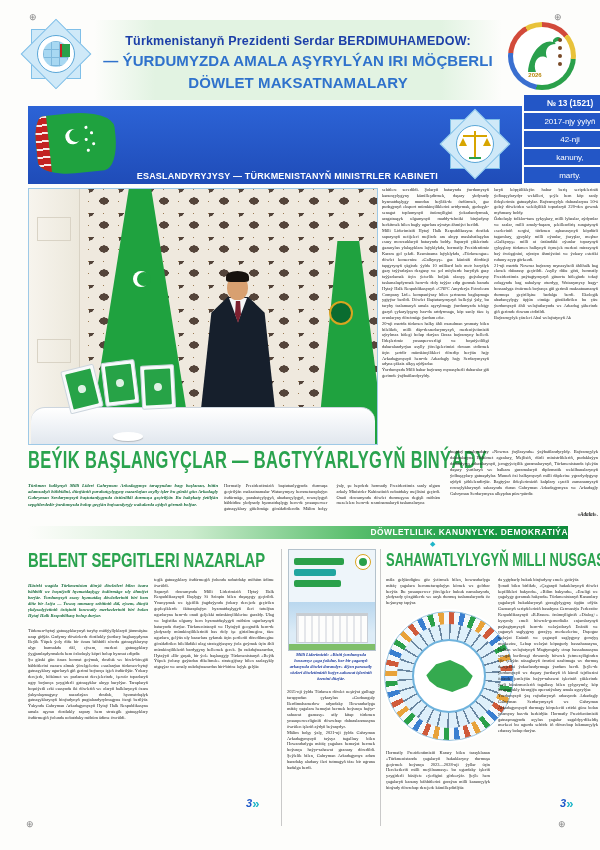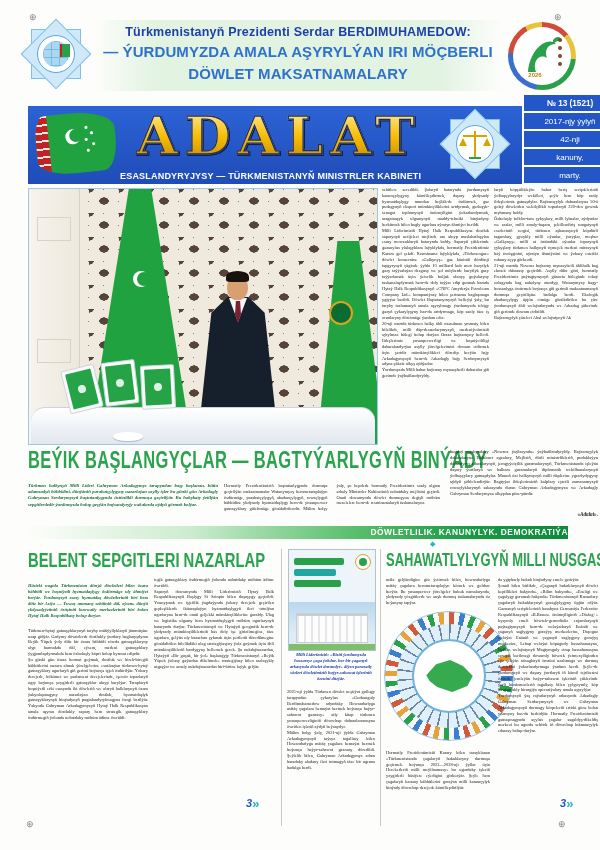--- a/index.html
+++ b/index.html
@@ -3,21 +3,21 @@
 <meta charset="utf-8">
 <style>
   html,body{margin:0;padding:0;background:#ffffff;}
   .page{position:relative;width:600px;height:850px;background:#fdfdfb;overflow:hidden;
         font-family:"Liberation Sans",sans-serif;}
   .cropmark{position:absolute;color:#888;font-size:9px;line-height:9px;}
 
   
   .quote-block{position:absolute;left:22px;top:20px;width:556px;height:70px;display:flex;align-items:flex-start;}
   .quote-center{flex:1;margin:0 4px;height:66px;background:linear-gradient(90deg,rgba(228,244,228,0),#e2f3e2 15%,#e2f3e2 85%,rgba(228,244,228,0));
-        text-align:center;padding-top:5px;}
+        text-align:center;padding-top:14px;}
   .attrib{font-size:12.5px;font-weight:bold;color:#1c3fa8;letter-spacing:.2px;margin-bottom:2px;}
   .qline{font-size:15px;font-weight:bold;color:#2f72cc;line-height:1.45;letter-spacing:.1px;}
 
   .emblem{position:relative;width:68px;height:68px;flex:0 0 auto;}
   .star-a,.star-b{position:absolute;inset:9px;background:#cfe9f8;border:1px solid #7fbfe8;}
   .star-b{transform:rotate(45deg);}
   .em-circle{position:absolute;inset:15px;border-radius:50%;background:#fff;border:1.5px solid #5aa7d8;}
   .em-globe{position:absolute;inset:21px;border-radius:50%;background:#a8d8f2;
         background-image:linear-gradient(#7fb9dd 1px,transparent 1px),linear-gradient(90deg,#7fb9dd 1px,transparent 1px);
         background-size:8px 8px;}
@@ -32,21 +32,21 @@
 
   
   .slogan-bar{position:absolute;left:28px;top:92px;width:494px;height:13px;background:#2356c6;color:#fff;
         font-family:"Liberation Serif",serif;font-weight:bold;font-size:9.4px;line-height:13px;text-align:center;letter-spacing:.3px;}
   .masthead{position:absolute;left:28px;top:106px;width:494px;height:78px;background:linear-gradient(180deg,#2c63d6,#1f4cb8);overflow:hidden;}
   .mast-title{position:absolute;left:92px;top:-4px;width:318px;height:64px;text-align:center;
         font-family:"DejaVu Serif",serif;font-weight:bold;font-size:53px;letter-spacing:7px;line-height:66px;
         background:linear-gradient(180deg,#ffe88a 15%,#f7bc02 55%,#c98f00 90%);
         -webkit-background-clip:text;background-clip:text;color:transparent;
         -webkit-text-stroke:1.3px #142d7a;filter:drop-shadow(1px 1px 0 #0a1c50);}
-  .founder{position:absolute;left:92px;bottom:3px;width:318px;text-align:left;color:#fff;font-weight:bold;font-size:9px;letter-spacing:.2px;}
+  .founder{position:absolute;left:92px;bottom:3px;width:318px;text-align:right;color:#fff;font-weight:bold;font-size:9px;letter-spacing:.2px;}
   .flag-wave{position:absolute;left:8px;top:7px;width:80px;height:60px;background:#1fa23f;
         border-radius:12% 55% 18% 45%/45% 30% 55% 25%;transform:rotate(-6deg);overflow:hidden;}
   .flag-stripe{position:absolute;left:0;top:0;bottom:0;width:13px;background:#c22222;
         background-image:repeating-linear-gradient(180deg,rgba(255,255,255,.9) 0 2px,rgba(255,255,255,0) 2px 8px);}
   .flag-cres{position:absolute;left:30px;top:16px;width:15px;height:15px;border-radius:50%;background:#fff;}
   .flag-cres::after{content:"";position:absolute;left:4px;top:0px;width:13px;height:13px;border-radius:50%;background:#1fa23f;}
   .flag-star{position:absolute;width:2.5px;height:2.5px;background:#fff;border-radius:50%;}
   .mast-emblem{position:absolute;left:414px;top:5px;width:66px;height:66px;}
   .mast-emblem .star-a,.mast-emblem .star-b{inset:8px;}
   .mast-emblem .em-circle{inset:14px;}
@@ -192,21 +192,20 @@
   <div class="masthead">
     <div class="flag-wave">
       <div class="flag-stripe"></div>
       <div class="flag-cres"></div>
       <span class="flag-star" style="left:50px;top:14px;"></span>
       <span class="flag-star" style="left:55px;top:20px;"></span>
       <span class="flag-star" style="left:49px;top:26px;"></span>
       <span class="flag-star" style="left:56px;top:31px;"></span>
       <span class="flag-star" style="left:50px;top:37px;"></span>
     </div>
-    <div class="mast-title">ADALAT</div>
     <div class="mast-emblem emblem">
       <div class="star-a"></div>
         <div class="star-b"></div>
         <div class="em-circle"></div>
       <svg class="scales" viewBox="0 0 66 66">
         <line x1="33" y1="20" x2="33" y2="46" stroke="#d7a500" stroke-width="2"></line>
         <line x1="21" y1="25" x2="45" y2="25" stroke="#d7a500" stroke-width="2"></line>
         <path d="M17 35 L25 35 L21 27 Z" fill="#d7a500"></path>
         <path d="M41 35 L49 35 L45 27 Z" fill="#d7a500"></path>
         <line x1="27" y1="47" x2="39" y2="47" stroke="#2aa04d" stroke-width="2"></line>

